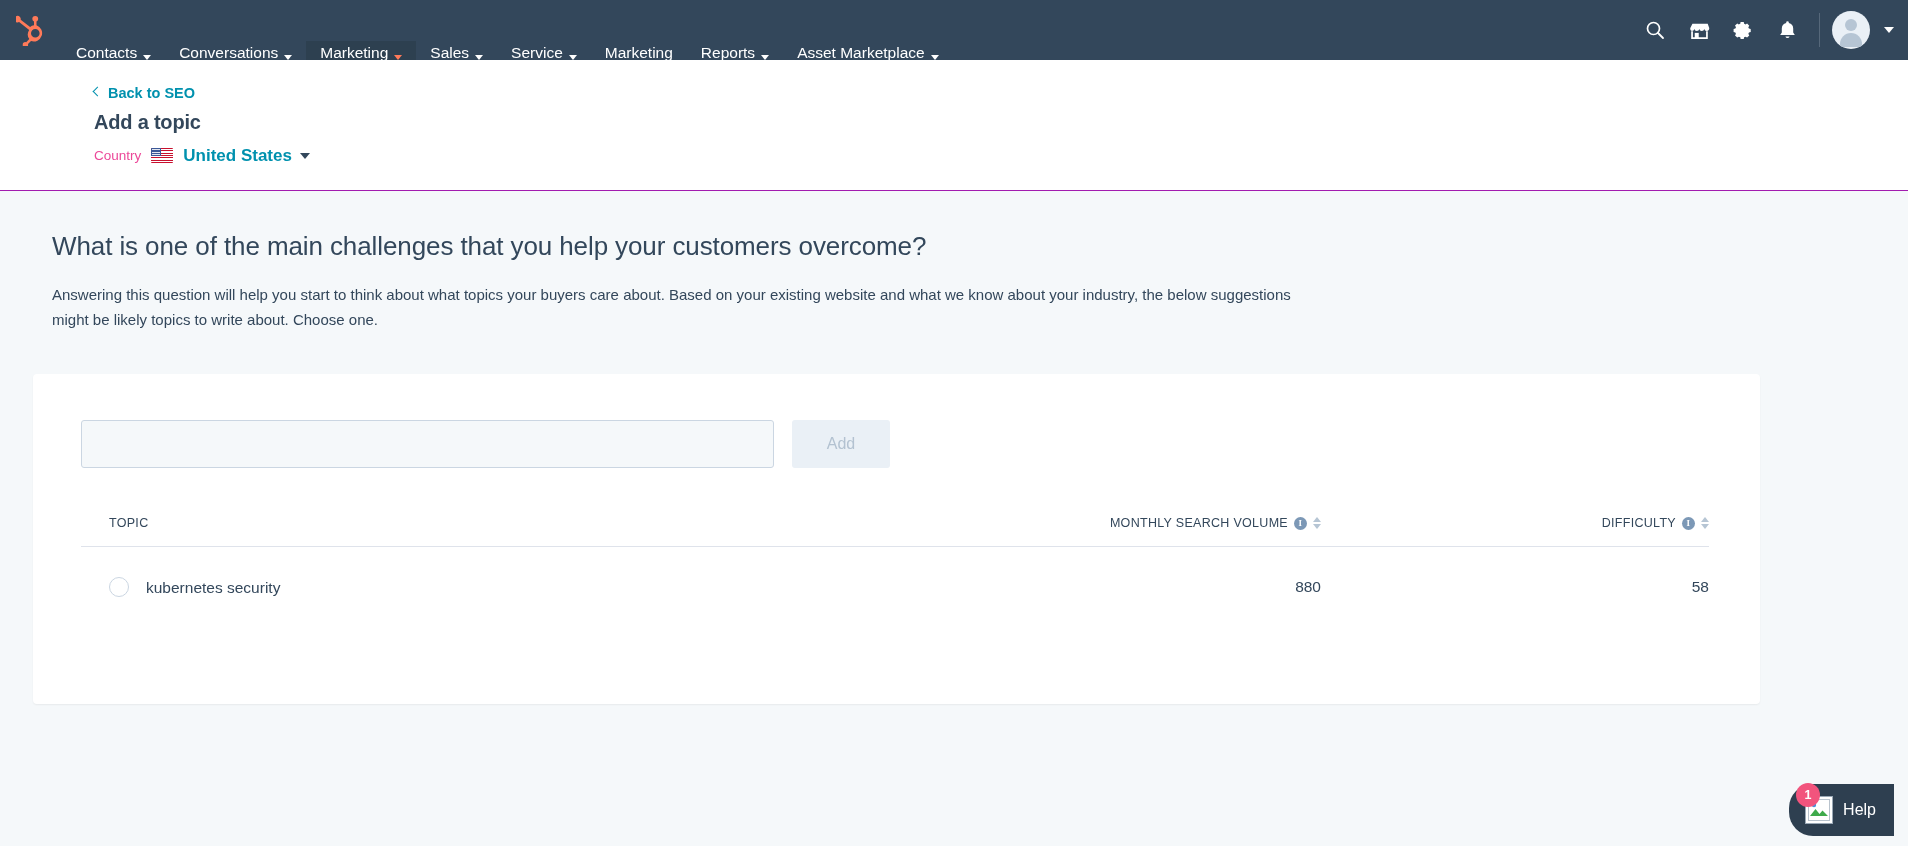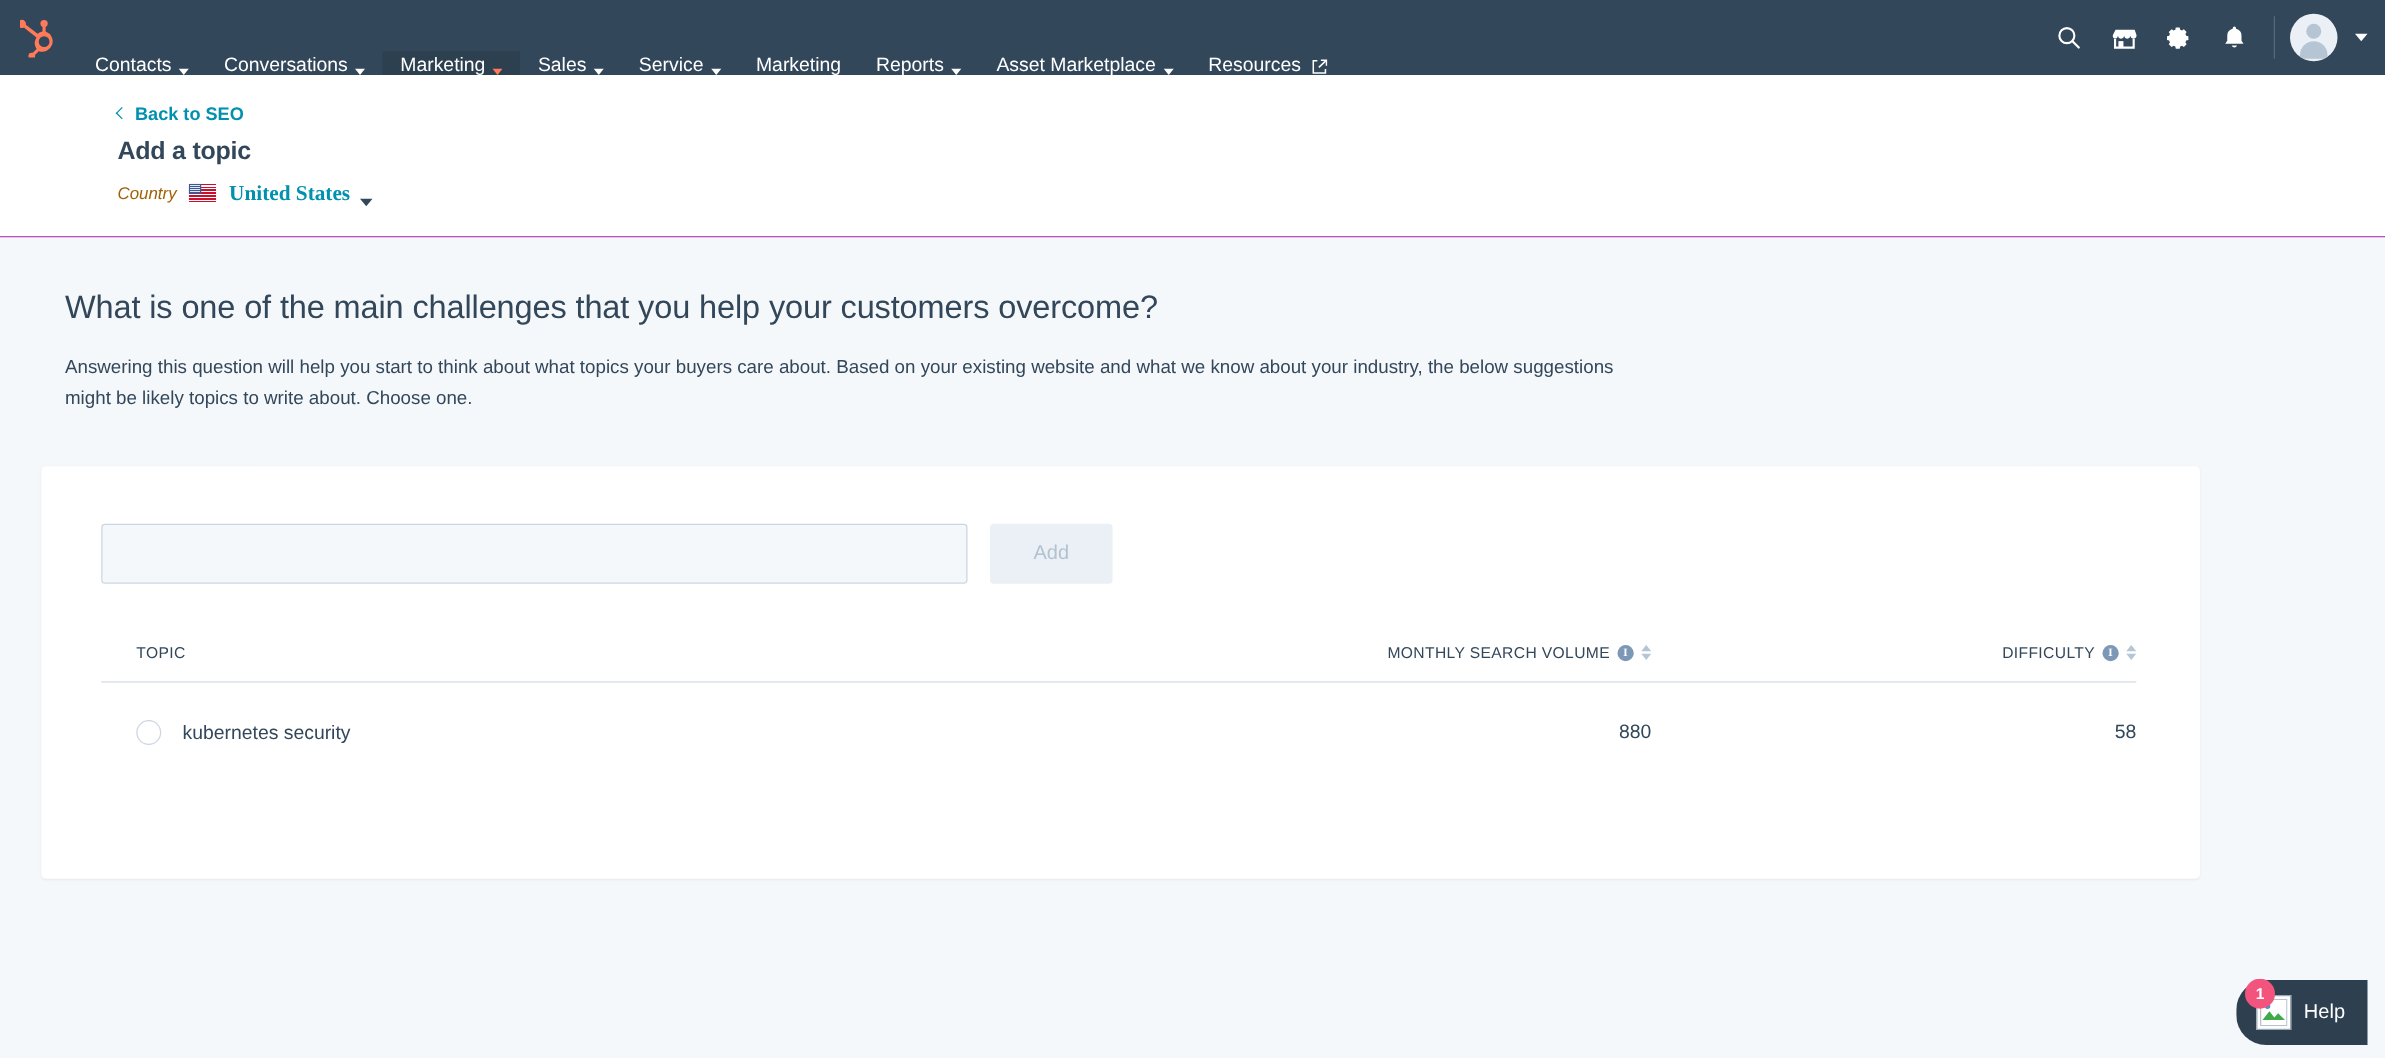--- a/index.html
+++ b/index.html
@@ -134,21 +134,21 @@
     font-size: 20px;
     font-weight: bold;
     letter-spacing: -0.2px;
     margin-bottom: 12px;
   }
   .country-row {
     display: flex;
     align-items: center;
     gap: 10px;
   }
-  .country-label { color: #a16207; font-size: 13.5px; font-style: italic; }
+  .country-label { color: #ec4899; font-size: 13.5px; }
   .flag {
     width: 22px; height: 15px;
     position: relative;
     display: inline-block;
     overflow: hidden;
     border-radius: 1px;
     background: #ffffff;
   }
   .flag .stripes {
     position: absolute; inset: 0;
@@ -167,23 +167,22 @@
     content: "";
     position: absolute; inset: 1px;
     background: repeating-linear-gradient(to bottom, rgba(255,255,255,.85) 0 0.7px, transparent 0.7px 1.6px);
   }
   .country-value {
     color: #0091ae;
     font-size: 17px;
     font-weight: bold;
     cursor: pointer;
     display: inline-flex;
-    align-items: flex-end;
+    align-items: center;
     gap: 8px;
-    font-family: Liberation Serif, serif;
   }
   .country-caret {
     width: 0; height: 0;
     border-left: 5px solid transparent;
     border-right: 5px solid transparent;
     border-top: 6px solid #33475b;
   }
 
   
   .main {
@@ -404,30 +403,20 @@
     <div class="nav-item">
       <span>Marketing</span>
     </div>
     <div class="nav-item">
       <span>Reports</span>
       <span class="caret"></span>
     </div>
     <div class="nav-item">
       <span>Asset Marketplace</span>
       <span class="caret"></span>
-    </div>
-    <div class="nav-item">
-      <span>Resources</span>
-      <span class="ext-icon">
-        <svg width="13" height="13" viewBox="0 0 16 16" aria-hidden="true">
-          <path d="M6 2H2v12h12v-4" fill="none" stroke="#ffffff" stroke-width="1.5"></path>
-          <path d="M9.5 1.5H15v5.5" fill="none" stroke="#ffffff" stroke-width="1.5"></path>
-          <path d="M7.5 8.5L14.5 1.8" fill="none" stroke="#ffffff" stroke-width="1.5"></path>
-        </svg>
-      </span>
     </div>
   </div>
 
   <div class="nav-right">
     <div class="nav-icon-btn">
       <svg width="20" height="20" viewBox="0 0 20 20" aria-hidden="true">
         <circle cx="8.5" cy="8.5" r="6" fill="none" stroke="#ffffff" stroke-width="1.7"></circle>
         <path d="M13 13l5 5" stroke="#ffffff" stroke-width="1.8" stroke-linecap="round"></path>
       </svg>
     </div>

